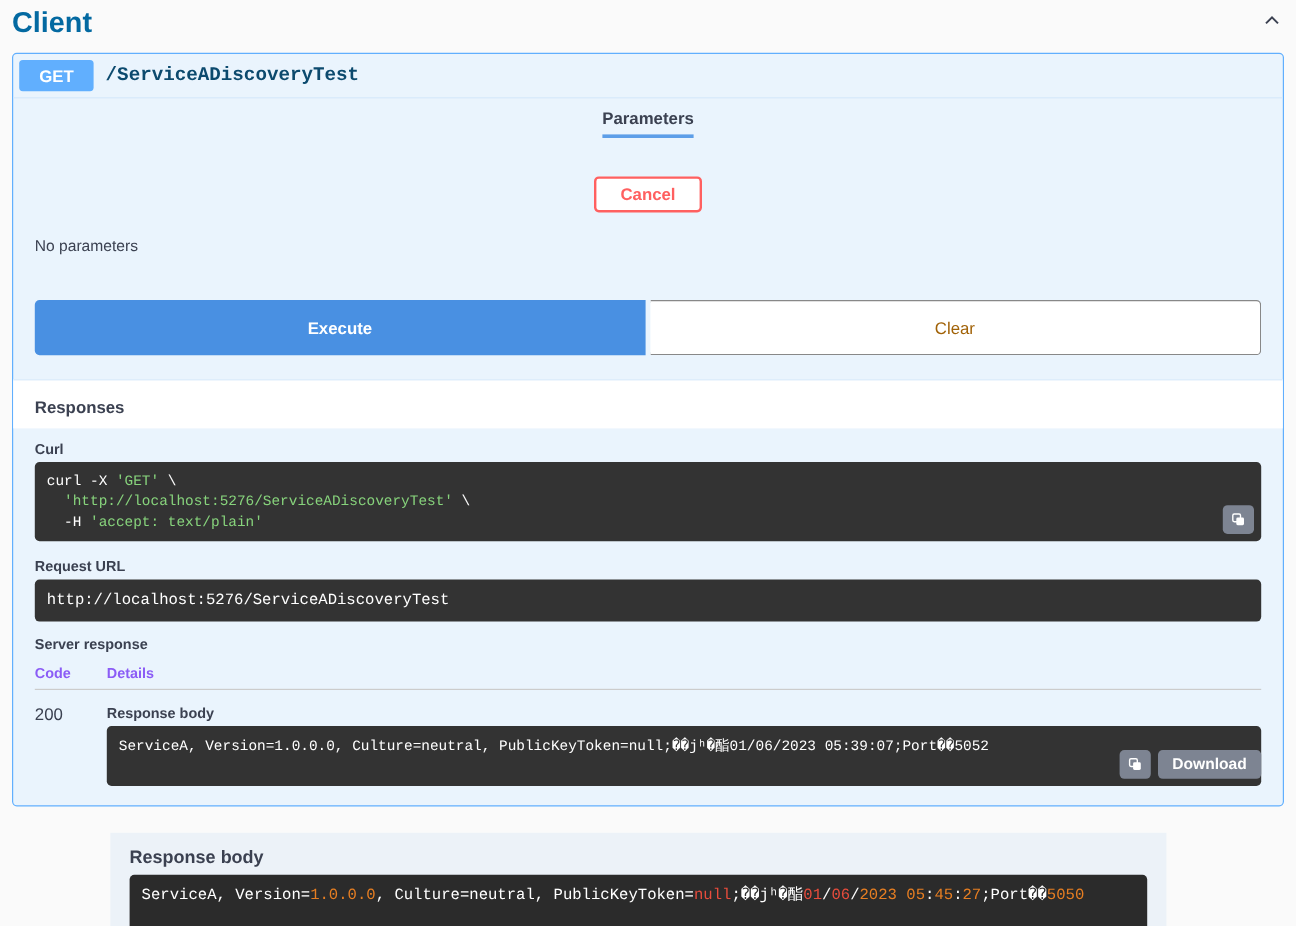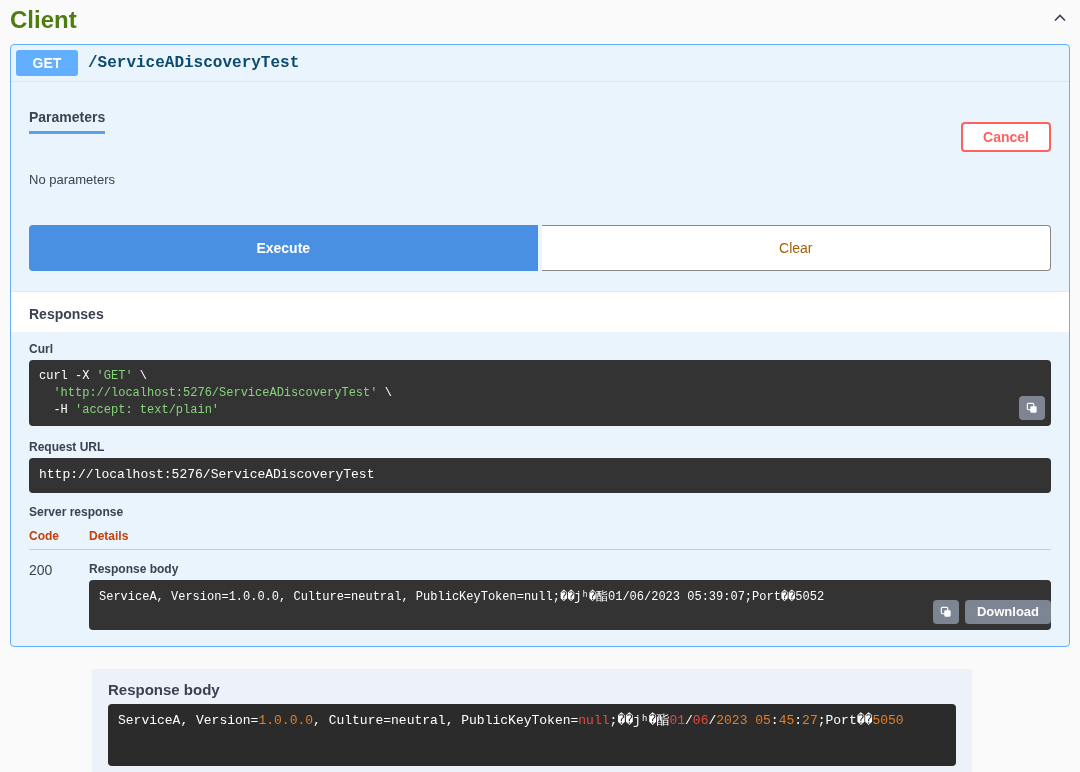--- a/index.html
+++ b/index.html
@@ -10,21 +10,21 @@
     font-size: 14px;
     width: 1080px;
   }
   .section-header {
     display: flex;
     align-items: flex-end;
     justify-content: space-between;
     padding: 6px 10px;
     font-size: 24px;
     font-weight: 700;
-    color: #4d7c0f;
+    color: #0369a1;
     cursor: pointer;
   }
   .chevron svg { width: 20px; height: 20px; stroke: #3b4151; stroke-width: 2; fill: none; }
   .opblock-wrap { padding: 0 10px 10px; }
   .opblock {
     border: 1px solid #61affe;
     border-radius: 4px;
     background: #eaf4fd;
     margin-top: 4px;
   }
@@ -49,20 +49,21 @@
     font-size: 16px;
     color: #0c4a6e;
     font-weight: 600;
   }
   .opblock-body { border-top: 1px solid #d6e9fb; }
   .params-header {
     display: flex;
     justify-content: space-between;
     align-items: center;
     padding: 8px 18px;
+    flex-direction: column;
   }
   .params-header h4 { font-size: 14px; font-weight: 700; }
   .underline-tab {
     border-bottom: 3px solid #5d9ee8;
     padding-bottom: 6px;
     display: inline-block;
   }
   .cancel-btn {
     border: 2px solid #ff6060;
     color: #ff6060;
@@ -126,21 +127,21 @@
   }
   .code-block .g { color: #87d37c; }
   .code-block .o { color: #e67e22; }
   .code-block .r { color: #e74c3c; }
   .req-url .code-block { font-size: 13px; padding: 8px 10px; }
   .server-resp { padding: 8px 18px 16px; }
   .table-head {
     display: flex;
     font-size: 12px;
     font-weight: 700;
-    color: #c2410c;
+    color: #8b5cf6;
     border-bottom: 1px solid #ccc;
     padding: 6px 0;
   }
   .col-code { width: 60px; }
   .col-details { flex: 1; }
   .table-row { display: flex; padding-top: 12px; }
   .status-code { width: 60px; font-size: 14px; color: #3b4151; }
   .details-cell { flex: 1; }
   .details-cell h5 { font-size: 12px; font-weight: 700; margin-bottom: 4px; }
   .resp-body-block {

